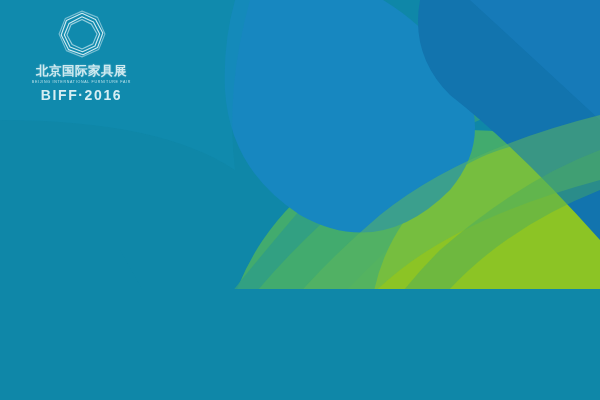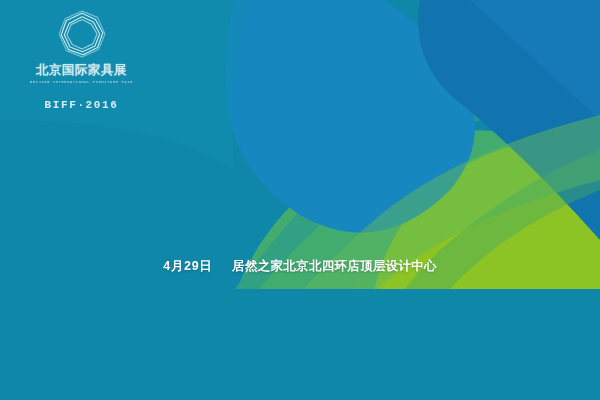--- a/index.html
+++ b/index.html
@@ -11,21 +11,20 @@
     background: #0f87a8;
     font-family: "Liberation Sans", "DejaVu Sans", sans-serif;
   }
 
   #poster {
     position: relative;
     width: 600px;
     height: 289px;
     overflow: hidden;
     background: #701a75;
-    font-family: Liberation Mono, monospace;
   }
 
   #bg-svg {
     position: absolute;
     inset: 0;
     width: 600px;
     height: 400px;
     display: block;
   }
 
@@ -59,22 +58,22 @@
   .logo-en {
     font-size: 3.6px;
     letter-spacing: 0.7px;
     color: #bfe3ec;
     margin-top: 2px;
     white-space: nowrap;
     transform: scale(1, 1.05);
   }
 
   .logo-biff {
-    margin-top: 15px;
-    font-size: 11px;
+    margin-top: 3px;
+    font-size: 14px;
     font-weight: bold;
     letter-spacing: 1.6px;
     color: #d6eef3;
     white-space: nowrap;
   }
 
   
   #headline-block {
     position: absolute;
     left: 0;
@@ -186,19 +185,16 @@
 
     <div class="logo-cn">北京国际家具展</div>
     <div class="logo-en">BEIJING INTERNATIONAL FURNITURE FAIR</div>
     <div class="logo-biff">BIFF·2016</div>
   </div>
 
   <div id="headline-block">
 
 
 
-    <div id="footer-line">
-      <span id="footer-date">4月29日</span><span id="footer-venue">居然之家北京北四环店顶层设计中心</span>
-    </div>
 
   </div>
 
 </div>
 
 </body></html>

